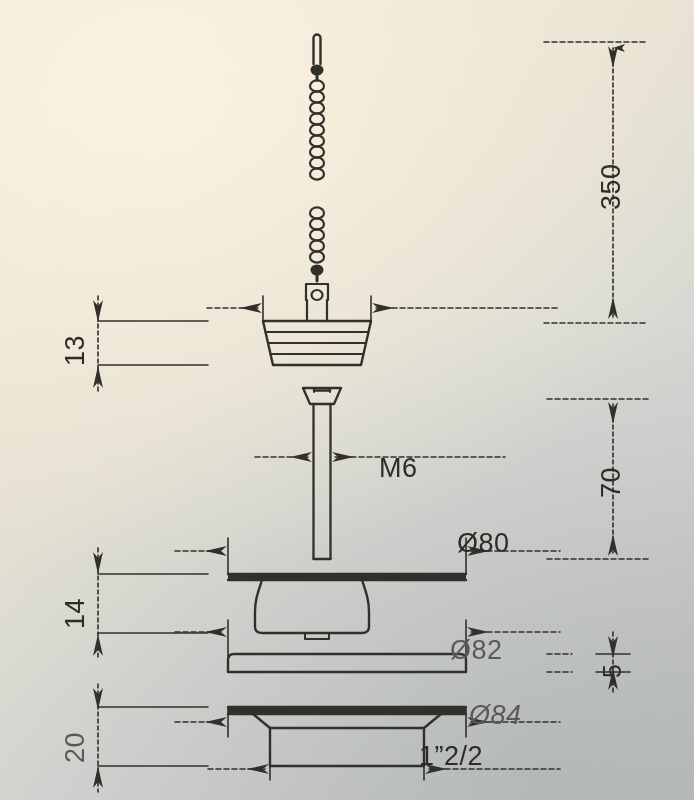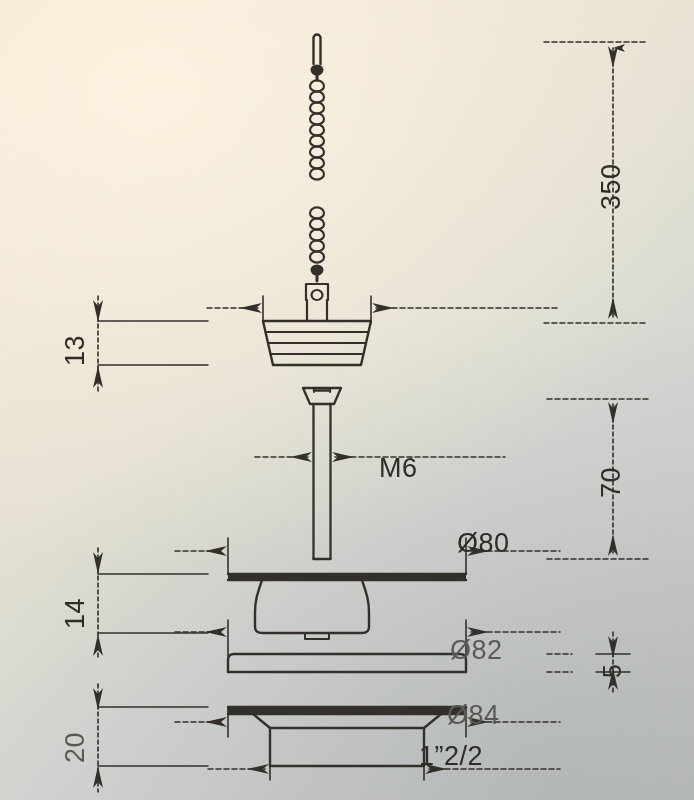--- a/index.html
+++ b/index.html
@@ -303,17 +303,17 @@
 
   <div class="lbl vert dim-v faint" style="left:60px; top:763px;">20</div>
 
 
   <div class="lbl dim-h" style="left:379px; top:432px;margin-top:21px;">M6</div>
 
   <div class="lbl dim-h" style="left:441px; top:528px;margin-left:16px;">Ø80</div>
 
   <div class="lbl dim-h faint" style="left:450px; top:635px;">Ø82</div>
 
-  <div class="lbl dim-h faint" style="left:447px; top:700px;">Ø84</div>
+  <div class="lbl dim-h faint" style="left:469px; top:700px;font-style:italic;">Ø84</div>
 
   <div class="lbl dim-h" style="left:419px; top:741px;">1”2/2</div>
 
 </div>
 
 </body></html>

